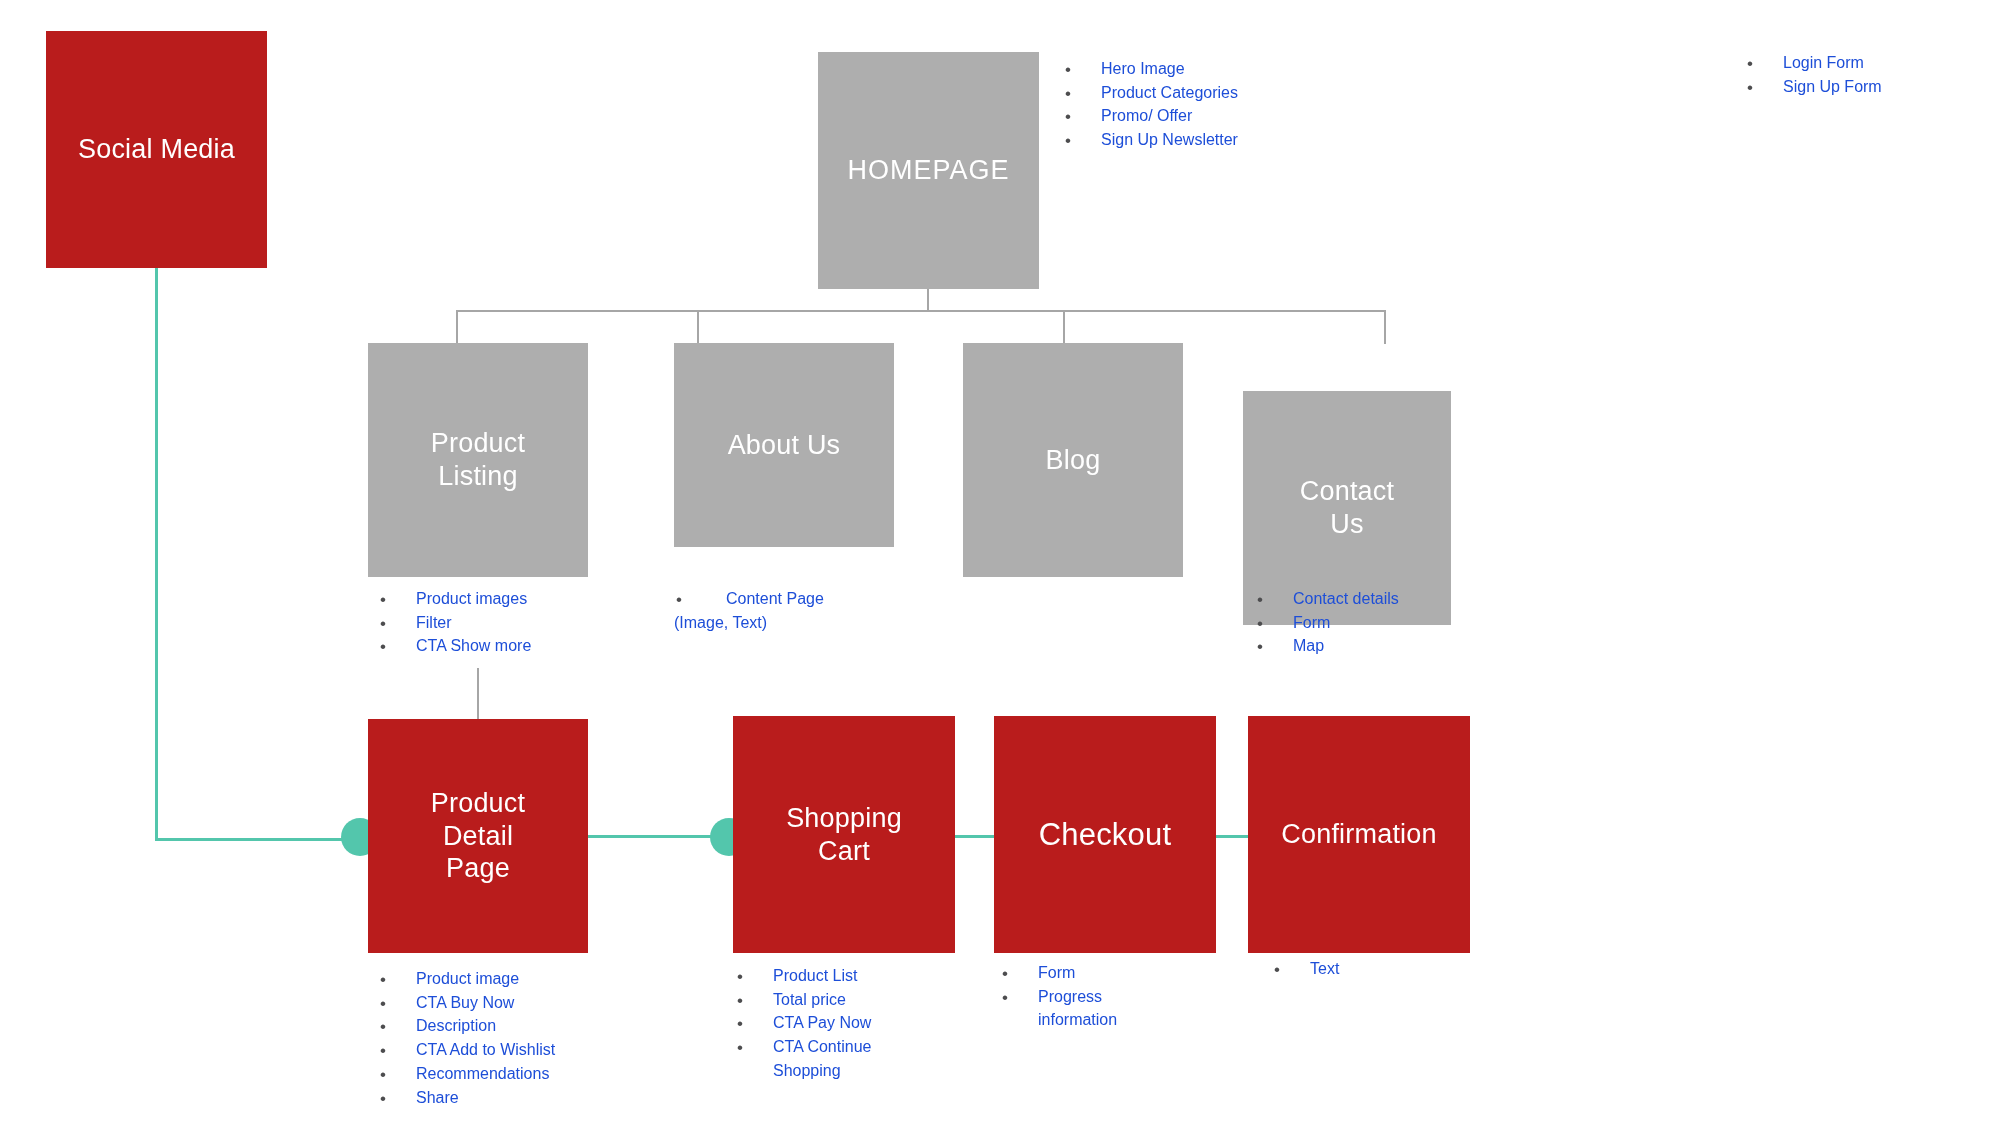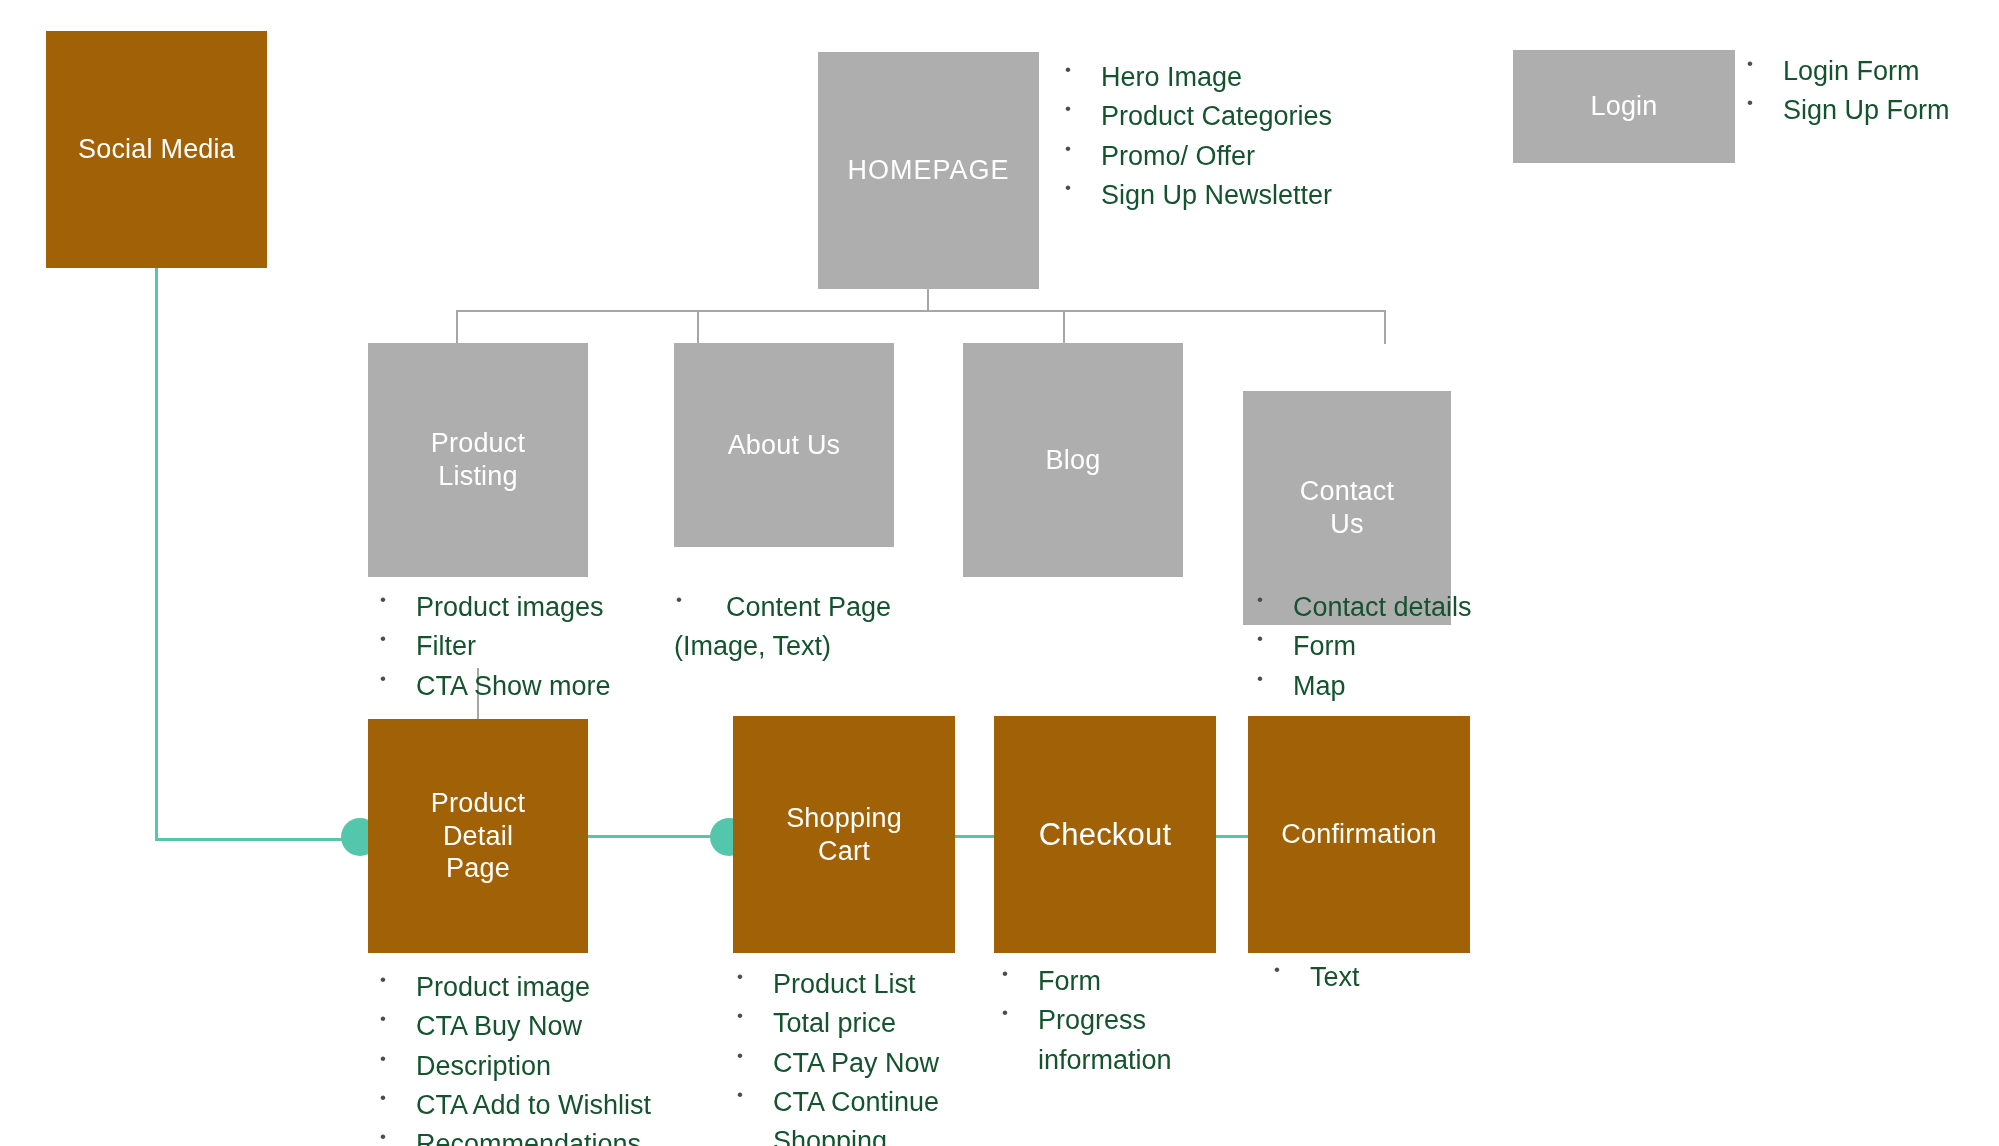--- a/index.html
+++ b/index.html
@@ -24,33 +24,33 @@
     display: flex;
     align-items: center;
     justify-content: center;
     text-align: center;
     color: #ffffff;
     line-height: 1.22;
     letter-spacing: 0.2px;
     z-index: 3;
   }
   .node.gray  { background: #aeaeae; }
-  .node.teal  { background: #a16207; }
+  .node.teal  { background: #b91c1c; }
 
   .node-label {
     display: block;
     padding: 0 10px;
     white-space: pre-line;
   }
 
   
   .bullets {
     position: absolute;
-    color: #14532d;
-    font-size: 27px;
+    color: #1d4ed8;
+    font-size: 16px;
     line-height: 1.42;
     z-index: 4;
   }
   .bullets ul { list-style: none; }
   .bullets li {
     position: relative;
     padding-left: 38px;
     margin-bottom: 1px;
   }
   .bullets li::before {
@@ -114,23 +114,20 @@
   </div>
   <div class="bullets" style="left:1063px; top:58px; width:330px;">
     <ul>
       <li>Hero Image</li>
       <li>Product Categories</li>
       <li>Promo/ Offer</li>
       <li>Sign Up Newsletter</li>
     </ul>
   </div>
 
-  <div class="node gray" style="left:1513px; top:50px; width:222px; height:113px; font-size:27px;">
-    <span class="node-label">Login</span>
-  </div>
   <div class="bullets" style="left:1745px; top:52px; width:330px;">
     <ul>
       <li>Login Form</li>
       <li>Sign Up Form</li>
     </ul>
   </div>
 
   <div class="node gray" style="left:368px; top:343px; width:220px; height:234px; font-size:27px;">
     <span class="node-label">Product
 Listing</span>

